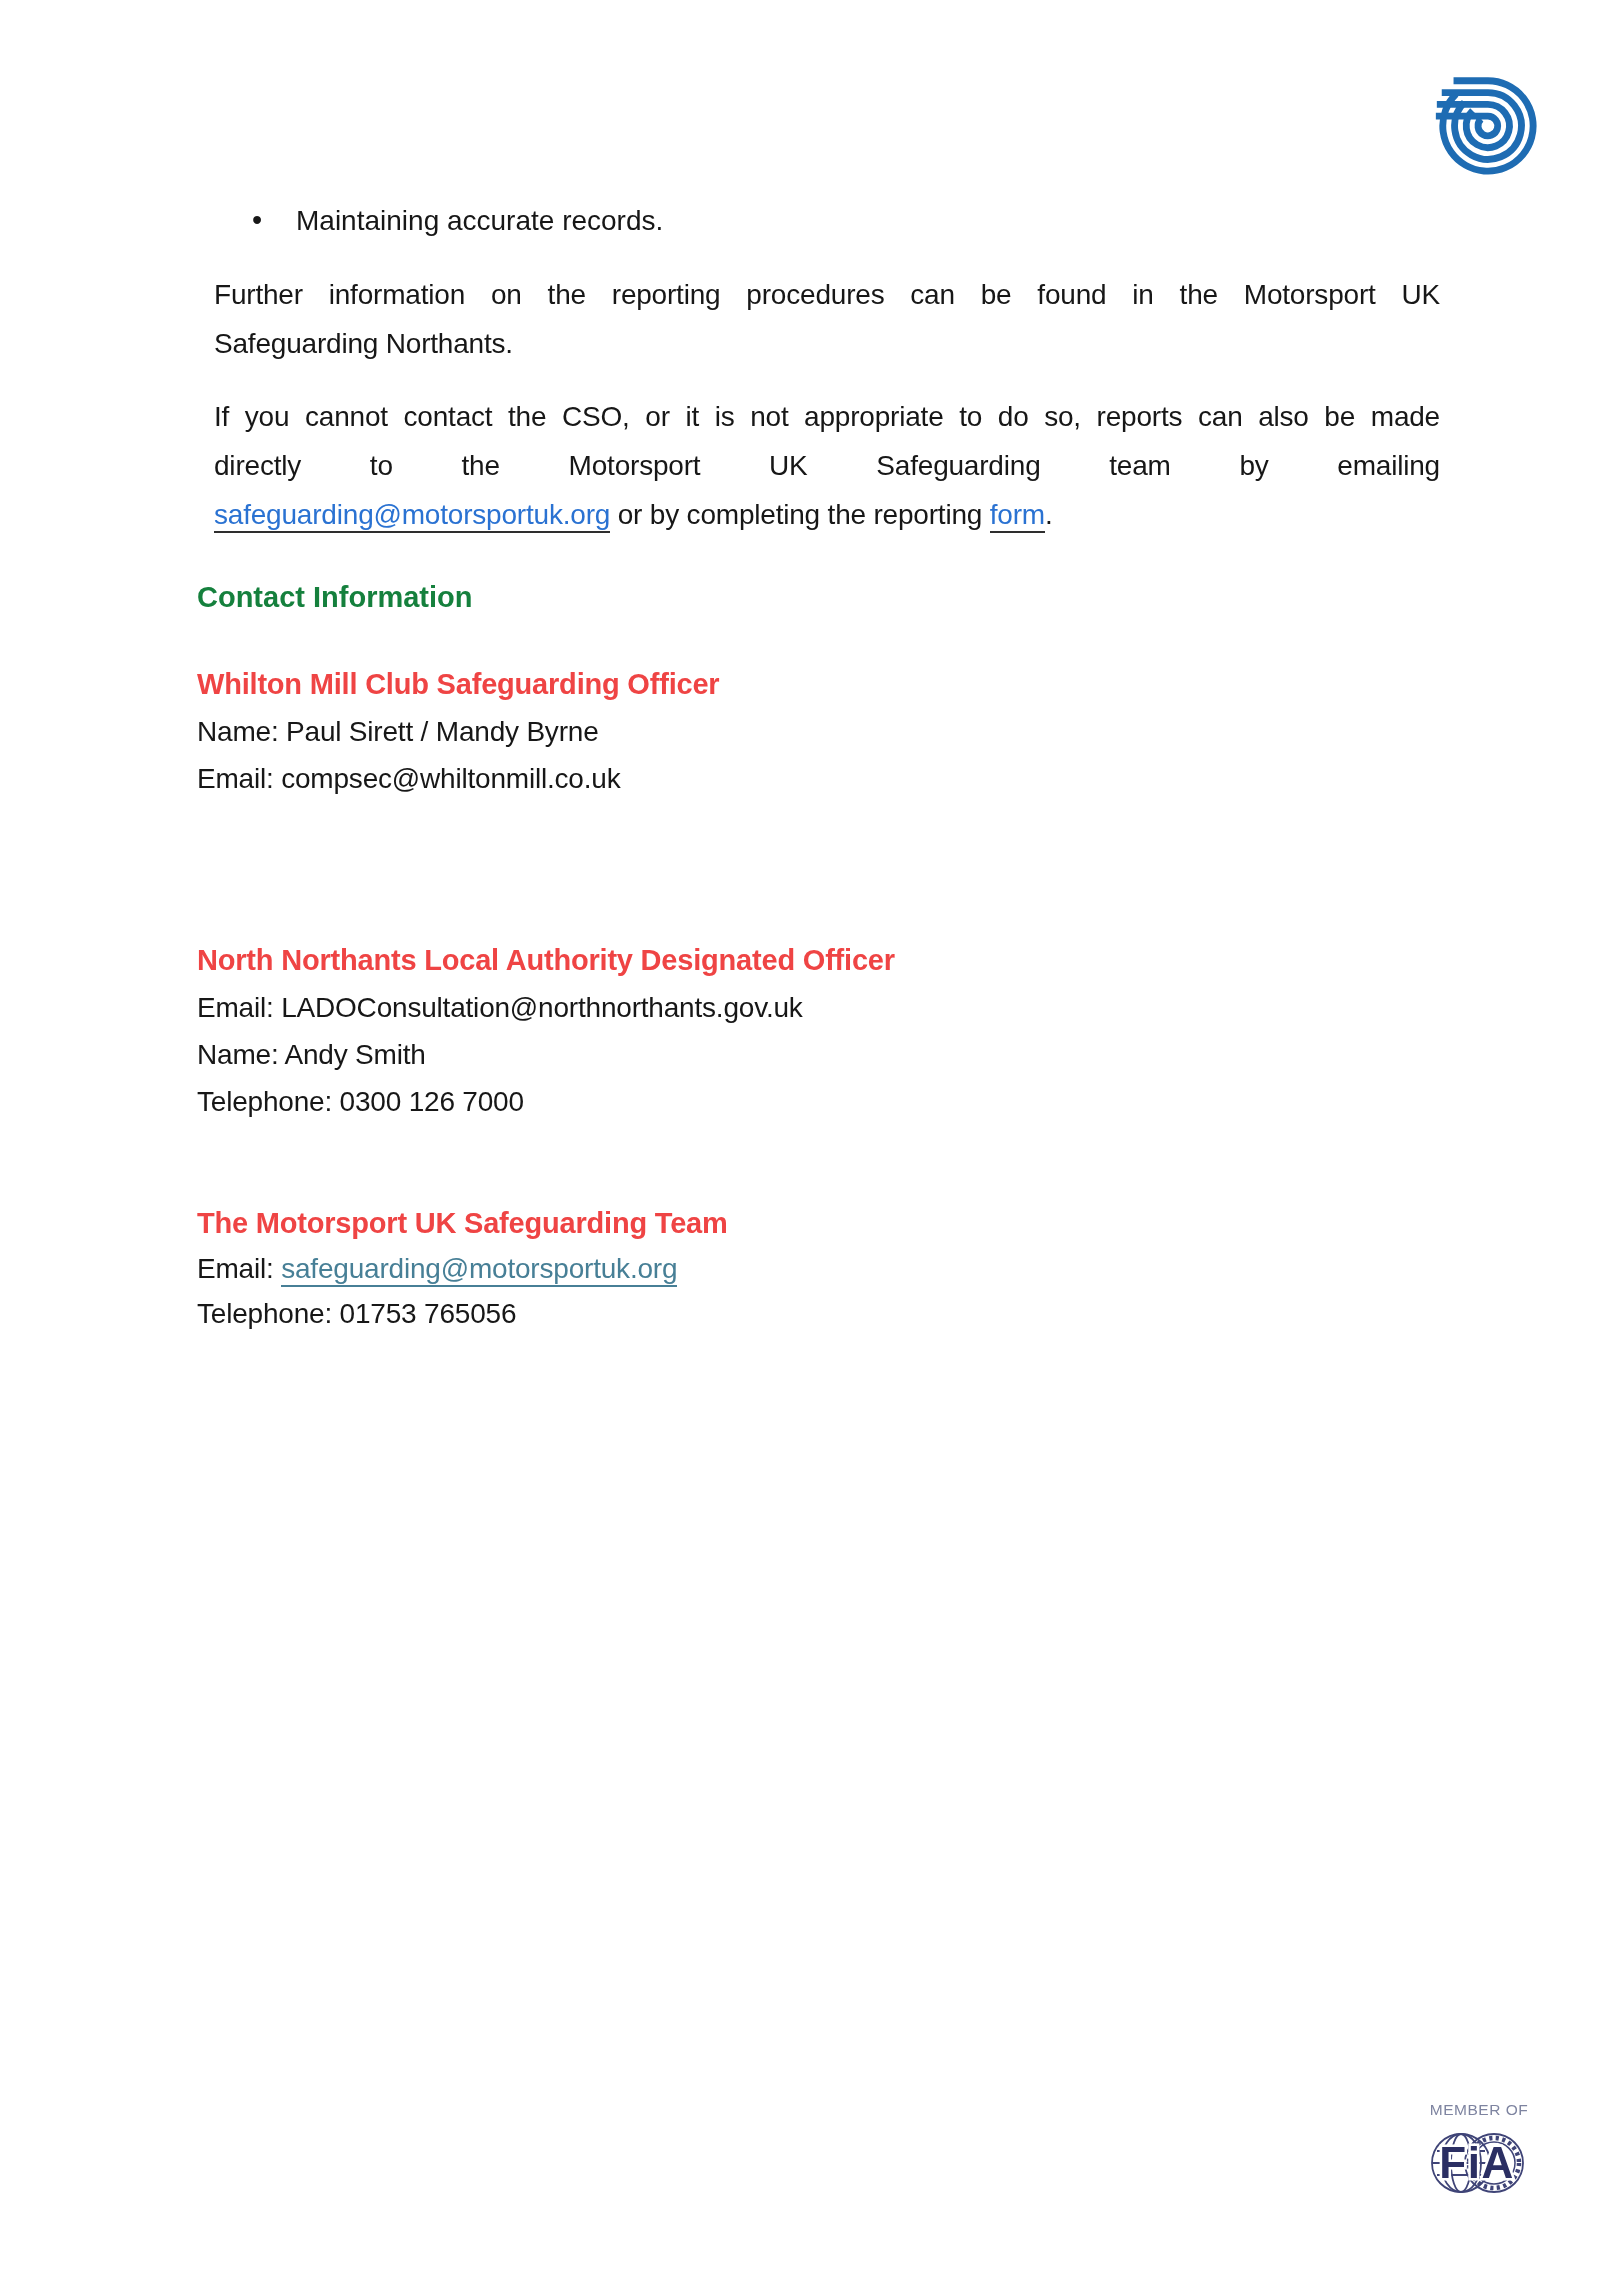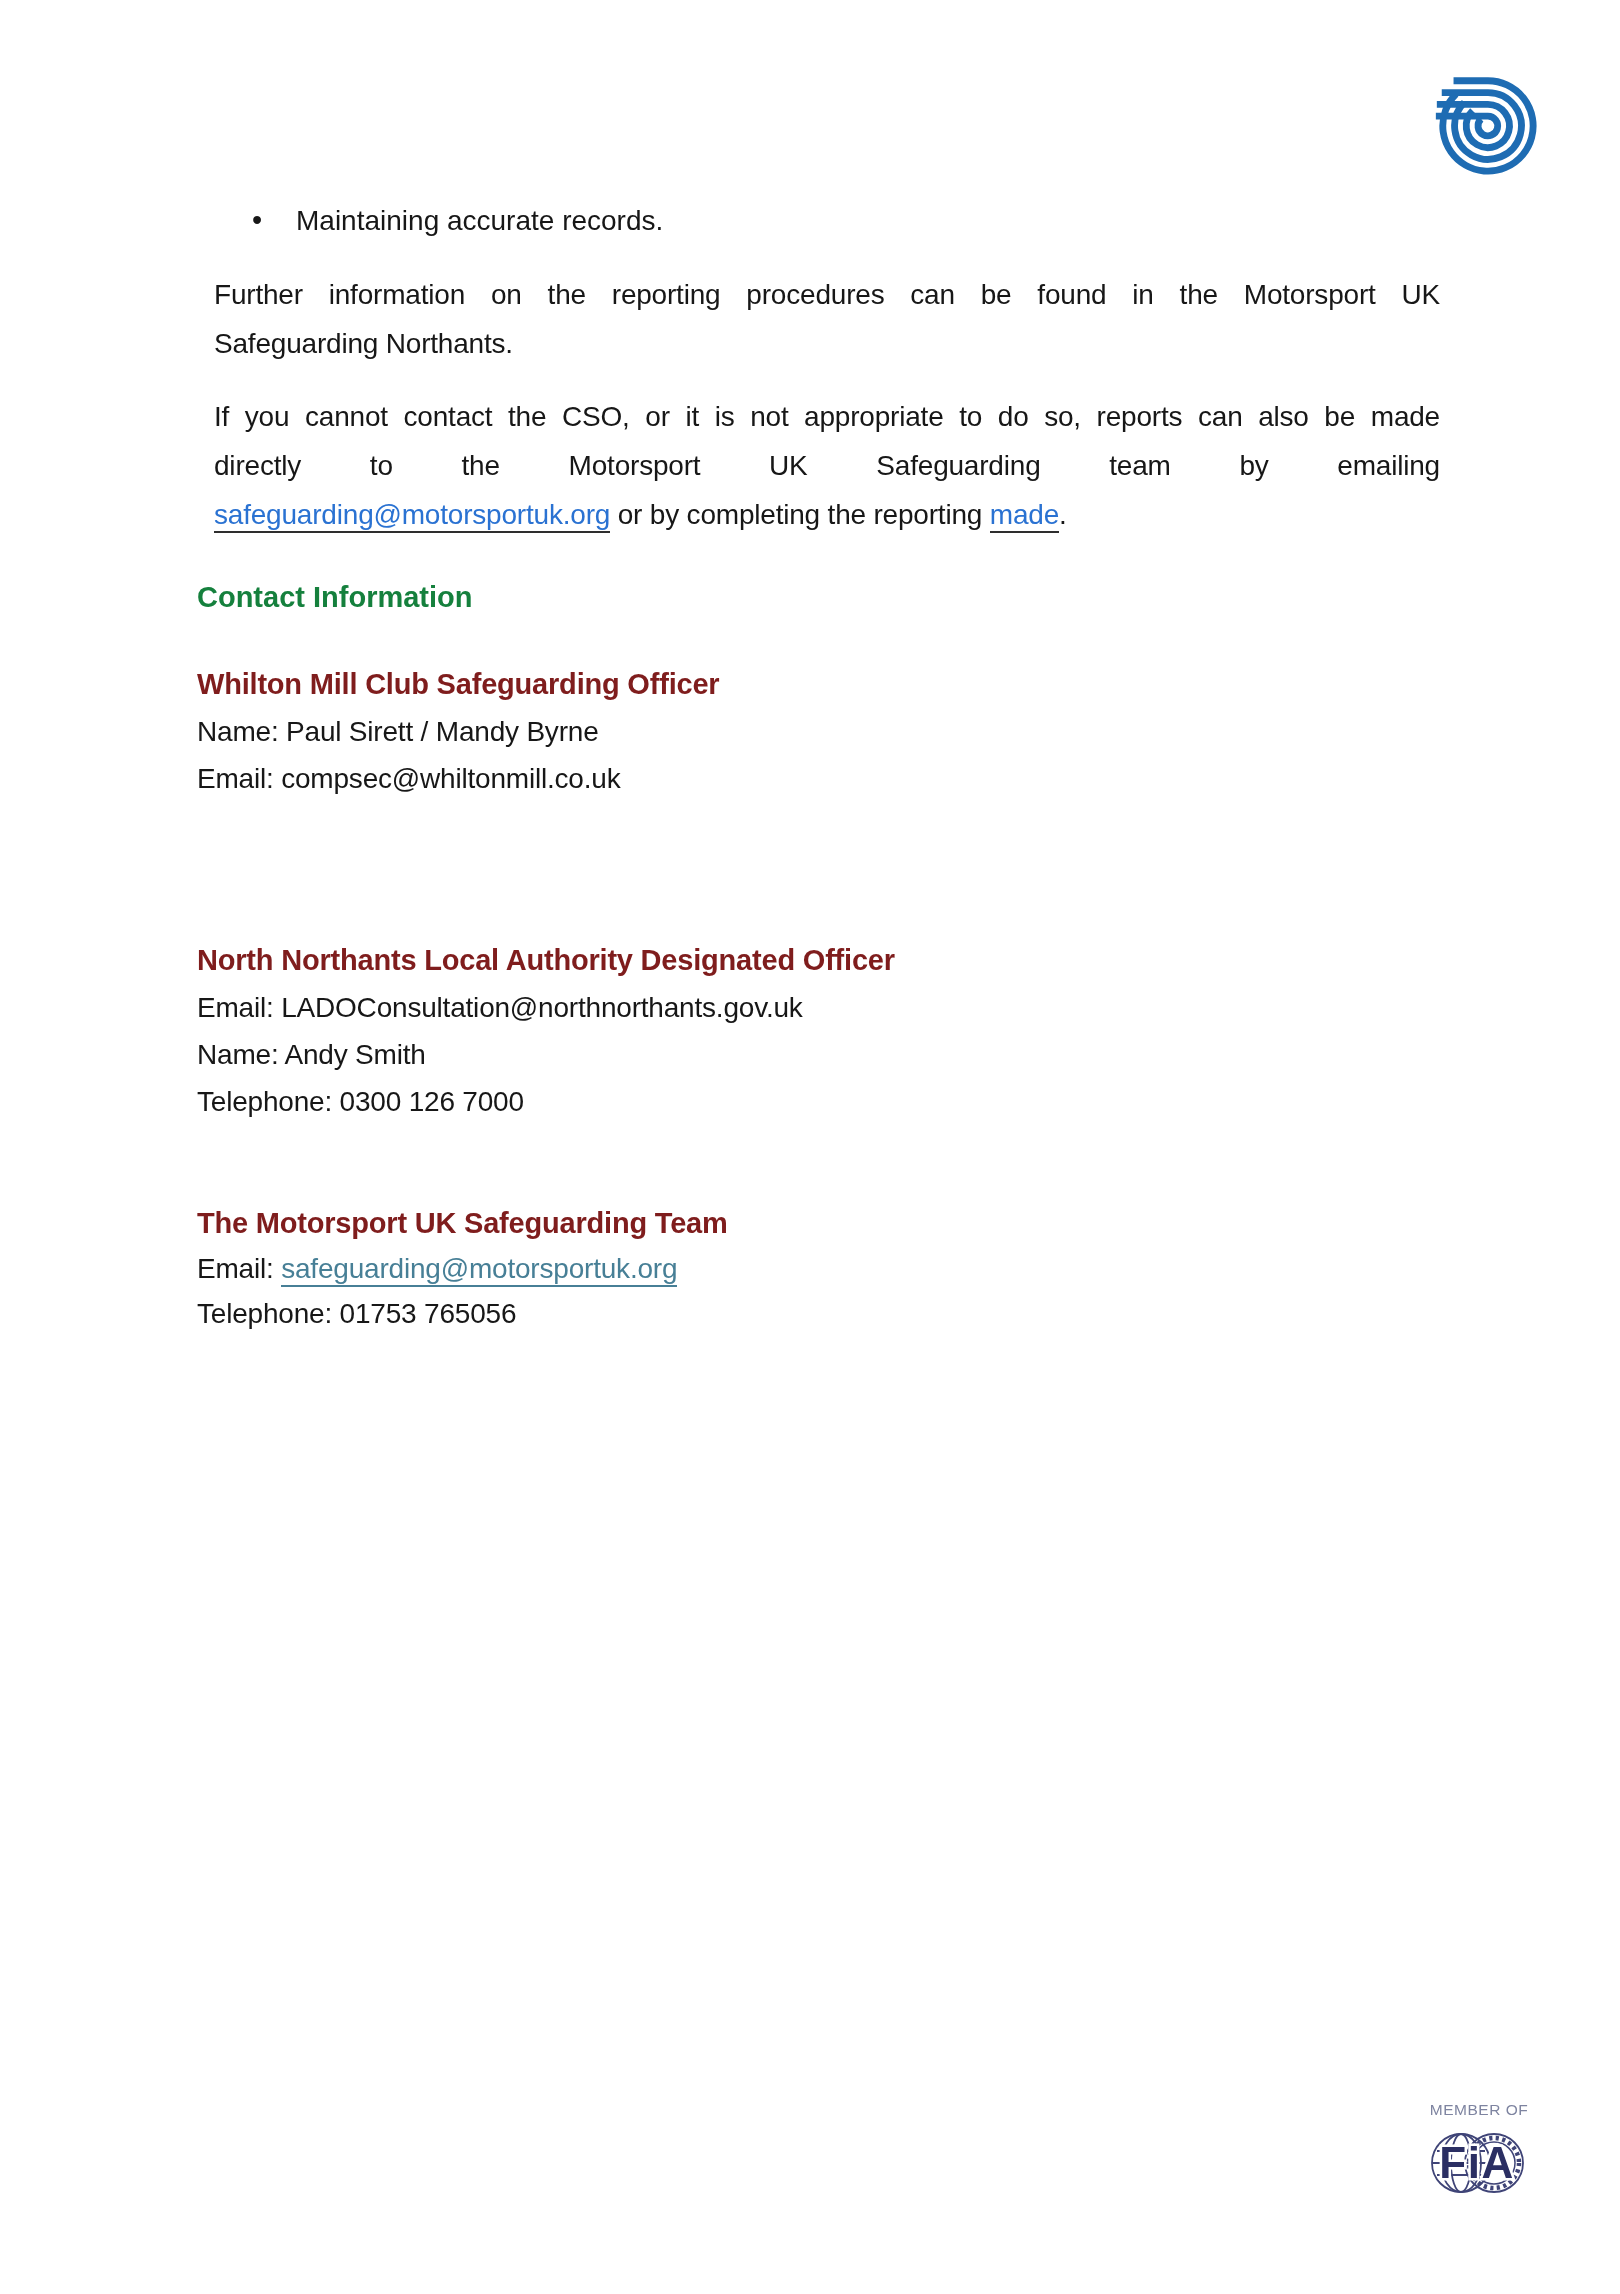--- a/index.html
+++ b/index.html
@@ -45,21 +45,21 @@
     color:#15803d;
   }
   .contact{
     left:197px;
     width:1226px;
     font-size:28px;
     letter-spacing:-0.2px;
   }
   .contact .cline{height:47px;line-height:47px;white-space:pre-wrap;}
   .c3 .cline{height:45px;line-height:45px;}
-  .contact .ctitle{font-weight:bold;color:#7f1d1d;font-size:29px;}
+  .contact .ctitle{font-weight:bold;color:#ef4444;font-size:29px;}
   a.doc-link{
     color:#2a72d2;
     text-decoration:none;
     border-bottom:2px solid #2e2e2e;
     padding-bottom:1px;
     cursor:pointer;
   }
   a.teal-link{
     color:#477f96;
     text-decoration:none;
@@ -89,21 +89,21 @@
   </div>
 
   <div class="abs textblock" style="top:270px;">
     <div class="jline">Further information on the reporting procedures can be found in the Motorsport UK</div>
     <div class="line">Safeguarding Northants.</div>
   </div>
 
   <div class="abs textblock" style="top:392px;">
     <div class="jline">If you cannot contact the CSO, or it is not appropriate to do so, reports can also be made</div>
     <div class="jline">directly to the Motorsport UK Safeguarding team by emailing</div>
-    <div class="line mixline"><a class="doc-link">safeguarding@motorsportuk.org</a><span> or by completing the reporting </span><a class="doc-link">made</a><span>.</span></div>
+    <div class="line mixline"><a class="doc-link">safeguarding@motorsportuk.org</a><span> or by completing the reporting </span><a class="doc-link">form</a><span>.</span></div>
   </div>
 
   <div class="abs section-heading">Contact Information</div>
 
   <div class="abs contact" style="top:661px;">
     <div class="cline ctitle">Whilton Mill Club Safeguarding Officer</div>
     <div class="cline">Name: Paul Sirett / Mandy Byrne</div>
     <div class="cline">Email: compsec@whiltonmill.co.uk</div>
   </div>
 

